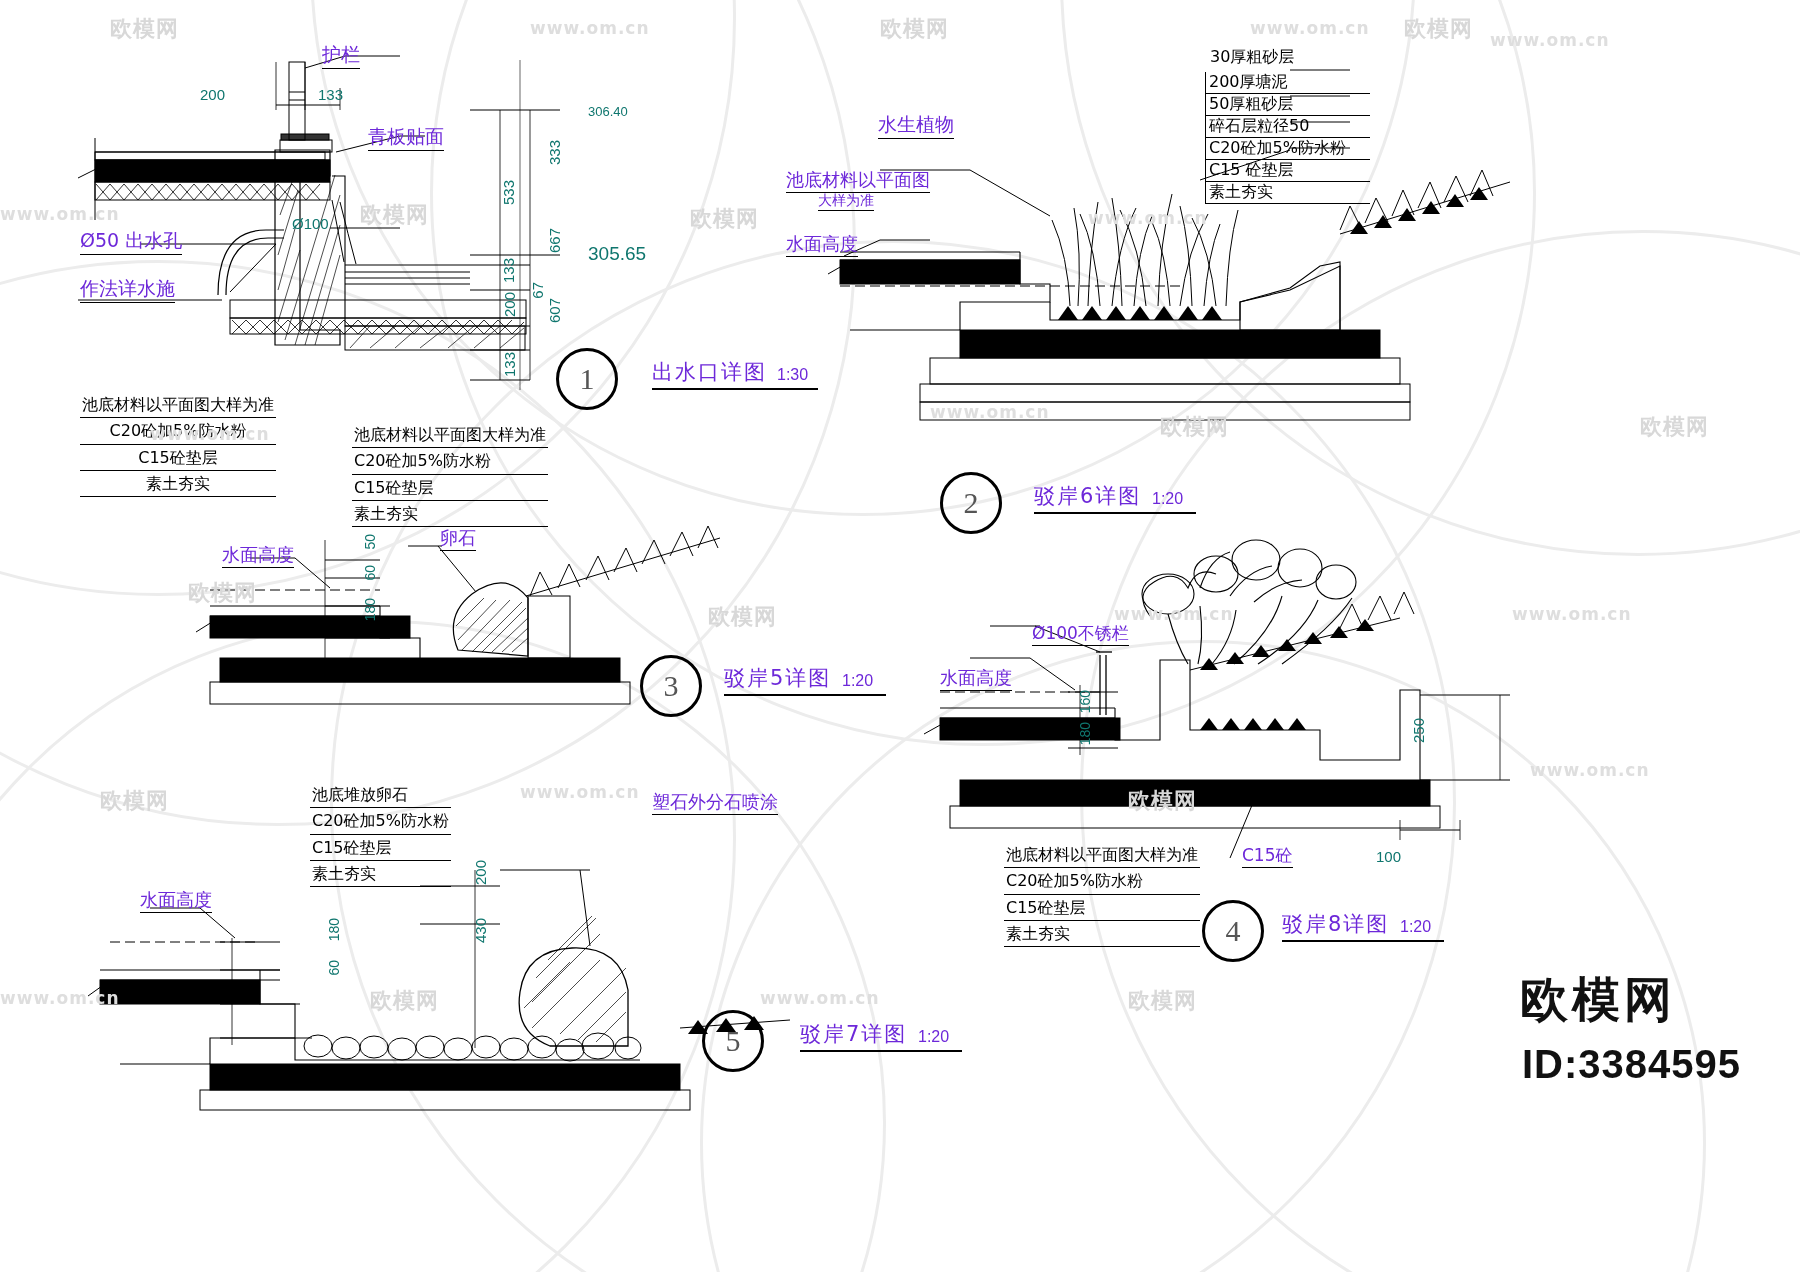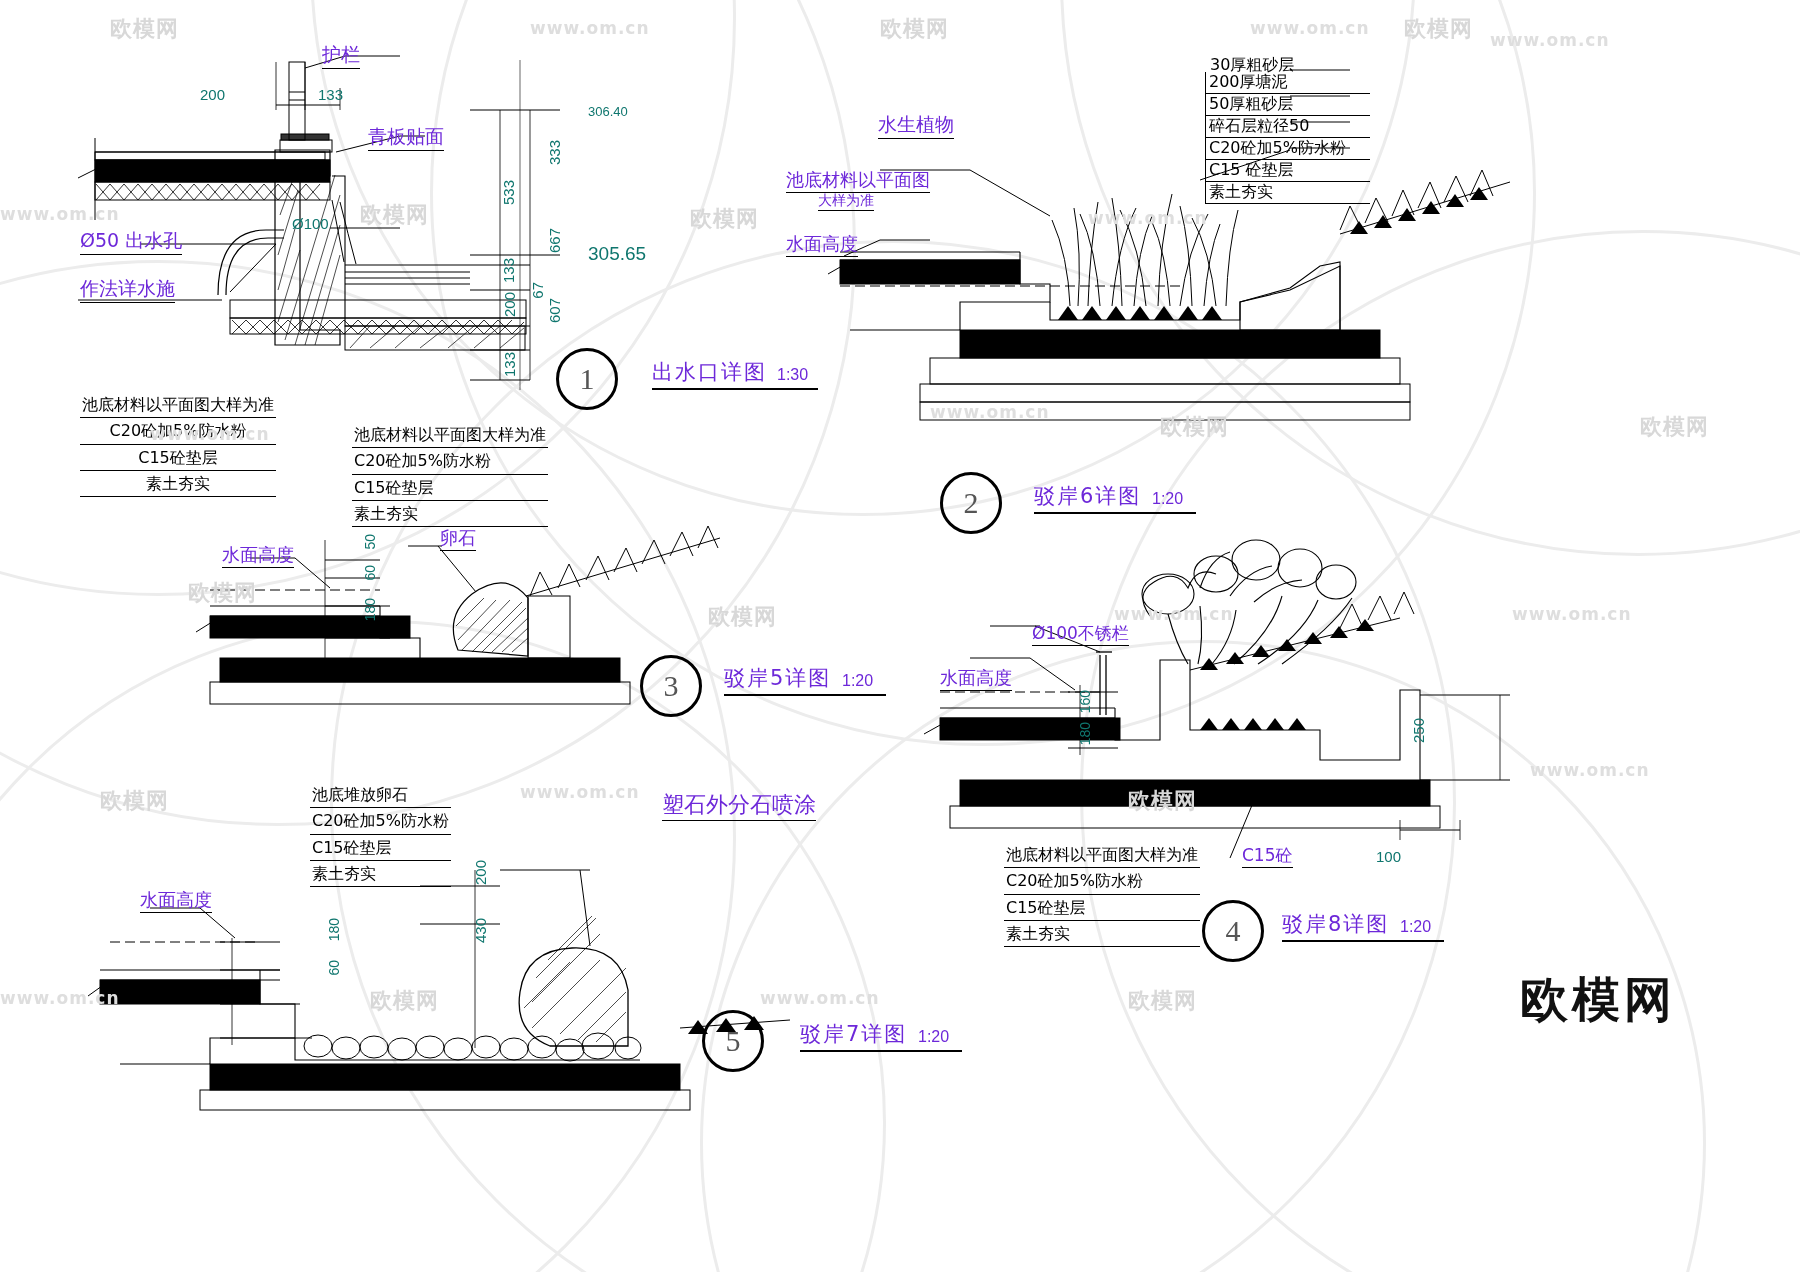--- a/index.html
+++ b/index.html
@@ -331,21 +331,21 @@
     <line x1="470" y1="66" x2="530" y2="66" stroke="#000" stroke-width="1"></line>
     <line x1="470" y1="92" x2="530" y2="92" stroke="#000" stroke-width="1"></line>
     <line x1="470" y1="118" x2="530" y2="118" stroke="#000" stroke-width="1"></line>
   </svg>
 
   <div class="abs cad cn u" style="left:878px;top:112px;font-size:19px;">水生植物</div>
   <div class="abs cad cn u" style="left:786px;top:168px;font-size:18px;text-align:center;">池底材料以平面图</div>
   <div class="abs cad cn u" style="left:818px;top:192px;font-size:14px;text-align:center;">大样为准</div>
   <div class="abs cad cn u" style="left:786px;top:232px;font-size:18px;">水面高度</div>
 
-  <div class="abs mat-list cn" style="left:1207px;top:47px;width:160px;margin-top:8px;">
+  <div class="abs mat-list cn" style="left:1207px;top:47px;width:160px;">
     <div style="border-bottom:none;">30厚粗砂层</div>
   </div>
   <div class="abs mat-list cn box-out" style="left:1205px;top:72px;width:164px;border-right:none;border-top:none;border-bottom:none;">
     <div>200厚塘泥</div>
     <div>50厚粗砂层</div>
     <div>碎石层粒径50</div>
     <div style="white-space:nowrap">C20砼加5%防水粉</div>
     <div>C15 砼垫层</div>
     <div>素土夯实</div>
   </div>
@@ -570,21 +570,21 @@
     <line x1="340" y1="74" x2="420" y2="74" stroke="#000" stroke-width="1"></line>
 
     <line x1="500" y1="20" x2="510" y2="96" stroke="#000" stroke-width="1"></line>
     <line x1="420" y1="20" x2="510" y2="20" stroke="#000" stroke-width="1"></line>
 
     <line x1="70" y1="58" x2="120" y2="58" stroke="#000" stroke-width="1"></line>
     <line x1="120" y1="58" x2="155" y2="88" stroke="#000" stroke-width="1"></line>
   </svg>
 
   <div class="abs cad cn u" style="left:140px;top:888px;font-size:18px;">水面高度</div>
-  <div class="abs cad cn u" style="left:652px;top:790px;font-size:22px;margin-left:10px;">塑石外分石喷涂</div>
+  <div class="abs cad cn u" style="left:652px;top:790px;font-size:18px;">塑石外分石喷涂</div>
 
   <div class="abs dimtxt vert" style="left:472px;top:860px;font-size:15px;">200</div>
   <div class="abs dimtxt vert" style="left:472px;top:918px;font-size:15px;">430</div>
   <div class="abs dimtxt vert" style="left:326px;top:918px;font-size:14px;">180</div>
   <div class="abs dimtxt vert" style="left:326px;top:960px;font-size:14px;">60</div>
 
   <div class="abs txtbox cn" style="left:310px;top:782px;">
     <div>池底堆放卵石</div>
     <div>C20砼加5%防水粉</div>
     <div>C15砼垫层</div>
@@ -622,14 +622,15 @@
   <div class="wm wm-sm" style="left:520px;top:782px;">www.om.cn</div>
   <div class="wm" style="left:1128px;top:786px;">欧模网</div>
   <div class="wm wm-sm" style="left:1530px;top:760px;">www.om.cn</div>
 
   <div class="wm wm-sm" style="left:0px;top:988px;">www.om.cn</div>
   <div class="wm" style="left:370px;top:986px;">欧模网</div>
   <div class="wm wm-sm" style="left:760px;top:988px;">www.om.cn</div>
   <div class="wm" style="left:1128px;top:986px;">欧模网</div>
 
   <div class="brand" style="left:1520px;top:968px;font-size:48px;letter-spacing:4px;">欧模网</div>
+  <div class="brand" style="left:1522px;top:1042px;font-size:40px;letter-spacing:1px;font-family:'Liberation Sans',sans-serif;">ID:3384595</div>
 
 </div>
 
 </body></html>

